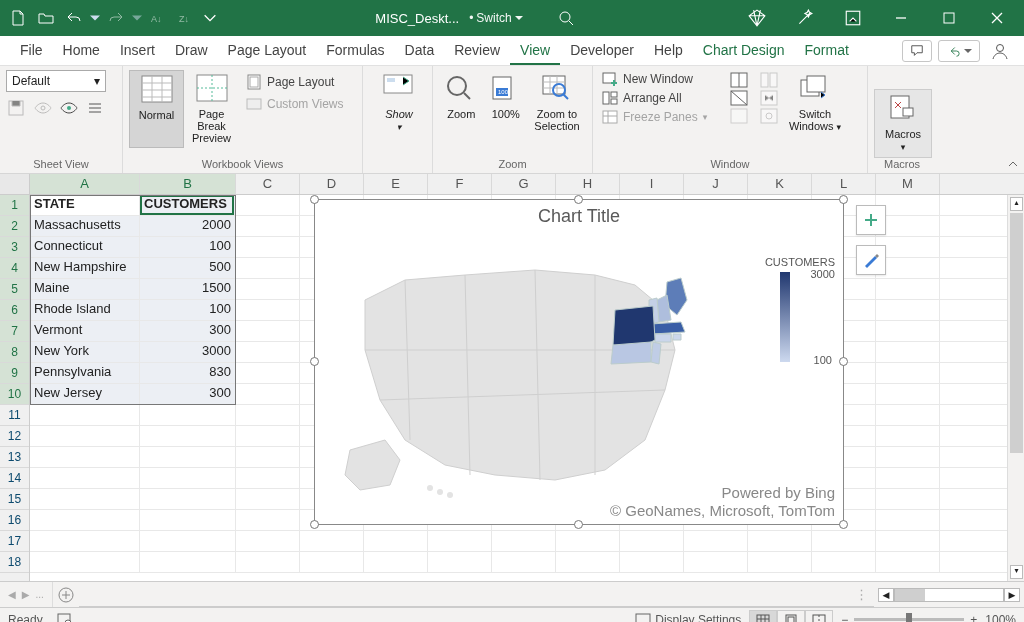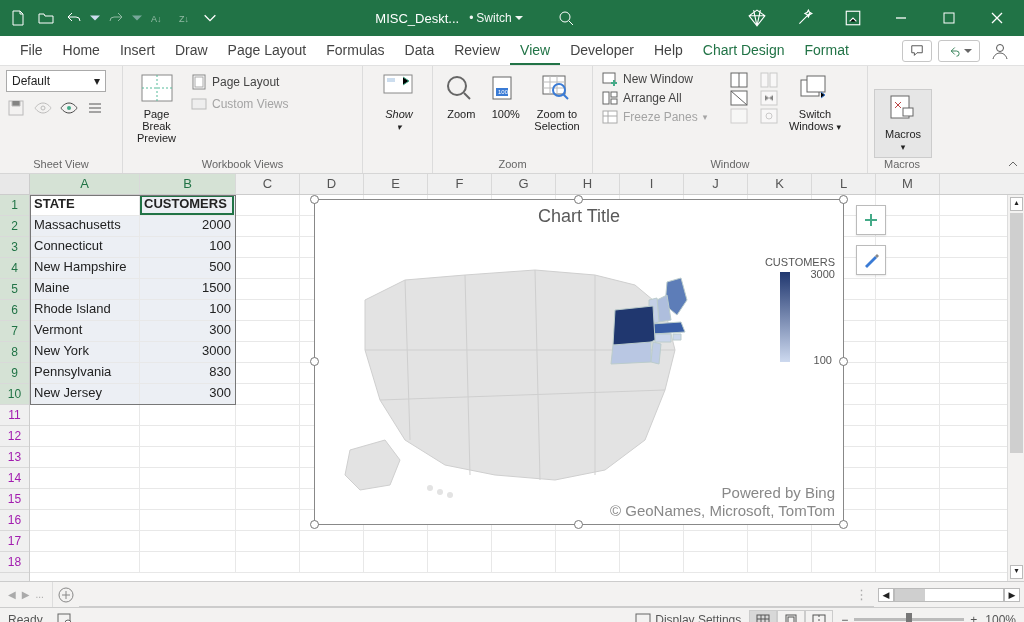--- a/index.html
+++ b/index.html
@@ -44,21 +44,21 @@
   .macros-grp{ width:68px;justify-content:flex-end;}
   .ribbon-collapse{ position:absolute; right:4px; bottom:2px; cursor:pointer;}
   
   .col-headers{ height:21px; background:#f0f0f0; display:flex; border-bottom:1px solid #ccc; margin-left:0;}
   .corner{ width:30px; border-right:1px solid #ccc; background:#e8e8e8;}
   .col-h{ border-right:1px solid #d9d9d9; text-align:center; font-size:13px; color:#555; line-height:20px; cursor:pointer; background:#f0f0f0;}
   .col-h.sel{ background:#d5e2d5; color:#217346;}
   
   .grid-area{ position:relative; height:386px; display:flex;}
   .row-headers{ width:30px; background:#f0f0f0; border-right:1px solid #ccc;}
-  .row-h{ height:21px; border-bottom:1px solid #d9d9d9; text-align:center; font-size:12px; color:#a21caf; line-height:20px; cursor:pointer;}
+  .row-h{ height:21px; border-bottom:1px solid #d9d9d9; text-align:center; font-size:12px; color:#0c4a6e; line-height:20px; cursor:pointer;}
   .row-h.sel{ background:#d5e2d5; color:#217346;}
   .cells{ position:relative; flex:1; overflow:hidden;}
   .row{ height:21px; display:flex; border-bottom:1px solid #e8e8e8;}
   .cell{ border-right:1px solid #e8e8e8; padding:1px 4px; font-size:13px; overflow:hidden; white-space:nowrap;}
   .cell.bold{ font-weight:700;}
   .cell.num{ text-align:right;}
   .cell.seld{ background:#eceff4;}
   .active-cell-border{ position:absolute; border:2px solid #217346; pointer-events:none;}
   .range-border{ position:absolute; border:1px solid #777; pointer-events:none;}
   
@@ -263,20 +263,29 @@
               <path stroke="#555" d="M2 3h12M2 7h12M2 11h12"></path>
             </svg>
           </span>
       </div>
     </div>
     <div class="ribbon-group-label">Sheet View</div>
   </div>
 
   <div class="ribbon-group" style="width:240px;">
     <div class="wbv">
+      <div class="big-btn active">
+        <div class="bicon">
+            <svg width="32" height="28" viewBox="0 0 32 28">
+              <rect x="1" y="1" width="30" height="26" fill="#fff" stroke="#888"></rect>
+              <path stroke="#bbb" d="M1 8h30M1 15h30M1 22h30M11 1v26M21 1v26"></path>
+            </svg>
+          </div>
+        <span>Normal</span>
+      </div>
       <div class="big-btn">
         <div class="bicon">
             <svg width="32" height="28" viewBox="0 0 32 28">
               <rect x="1" y="1" width="30" height="26" fill="#fff" stroke="#888"></rect>
               <path stroke="#5b9" stroke-dasharray="2" d="M16 1v26M1 14h30"></path>
             </svg>
           </div>
         <span>Page Break Preview</span>
       </div>
       <div class="stack-btns">

